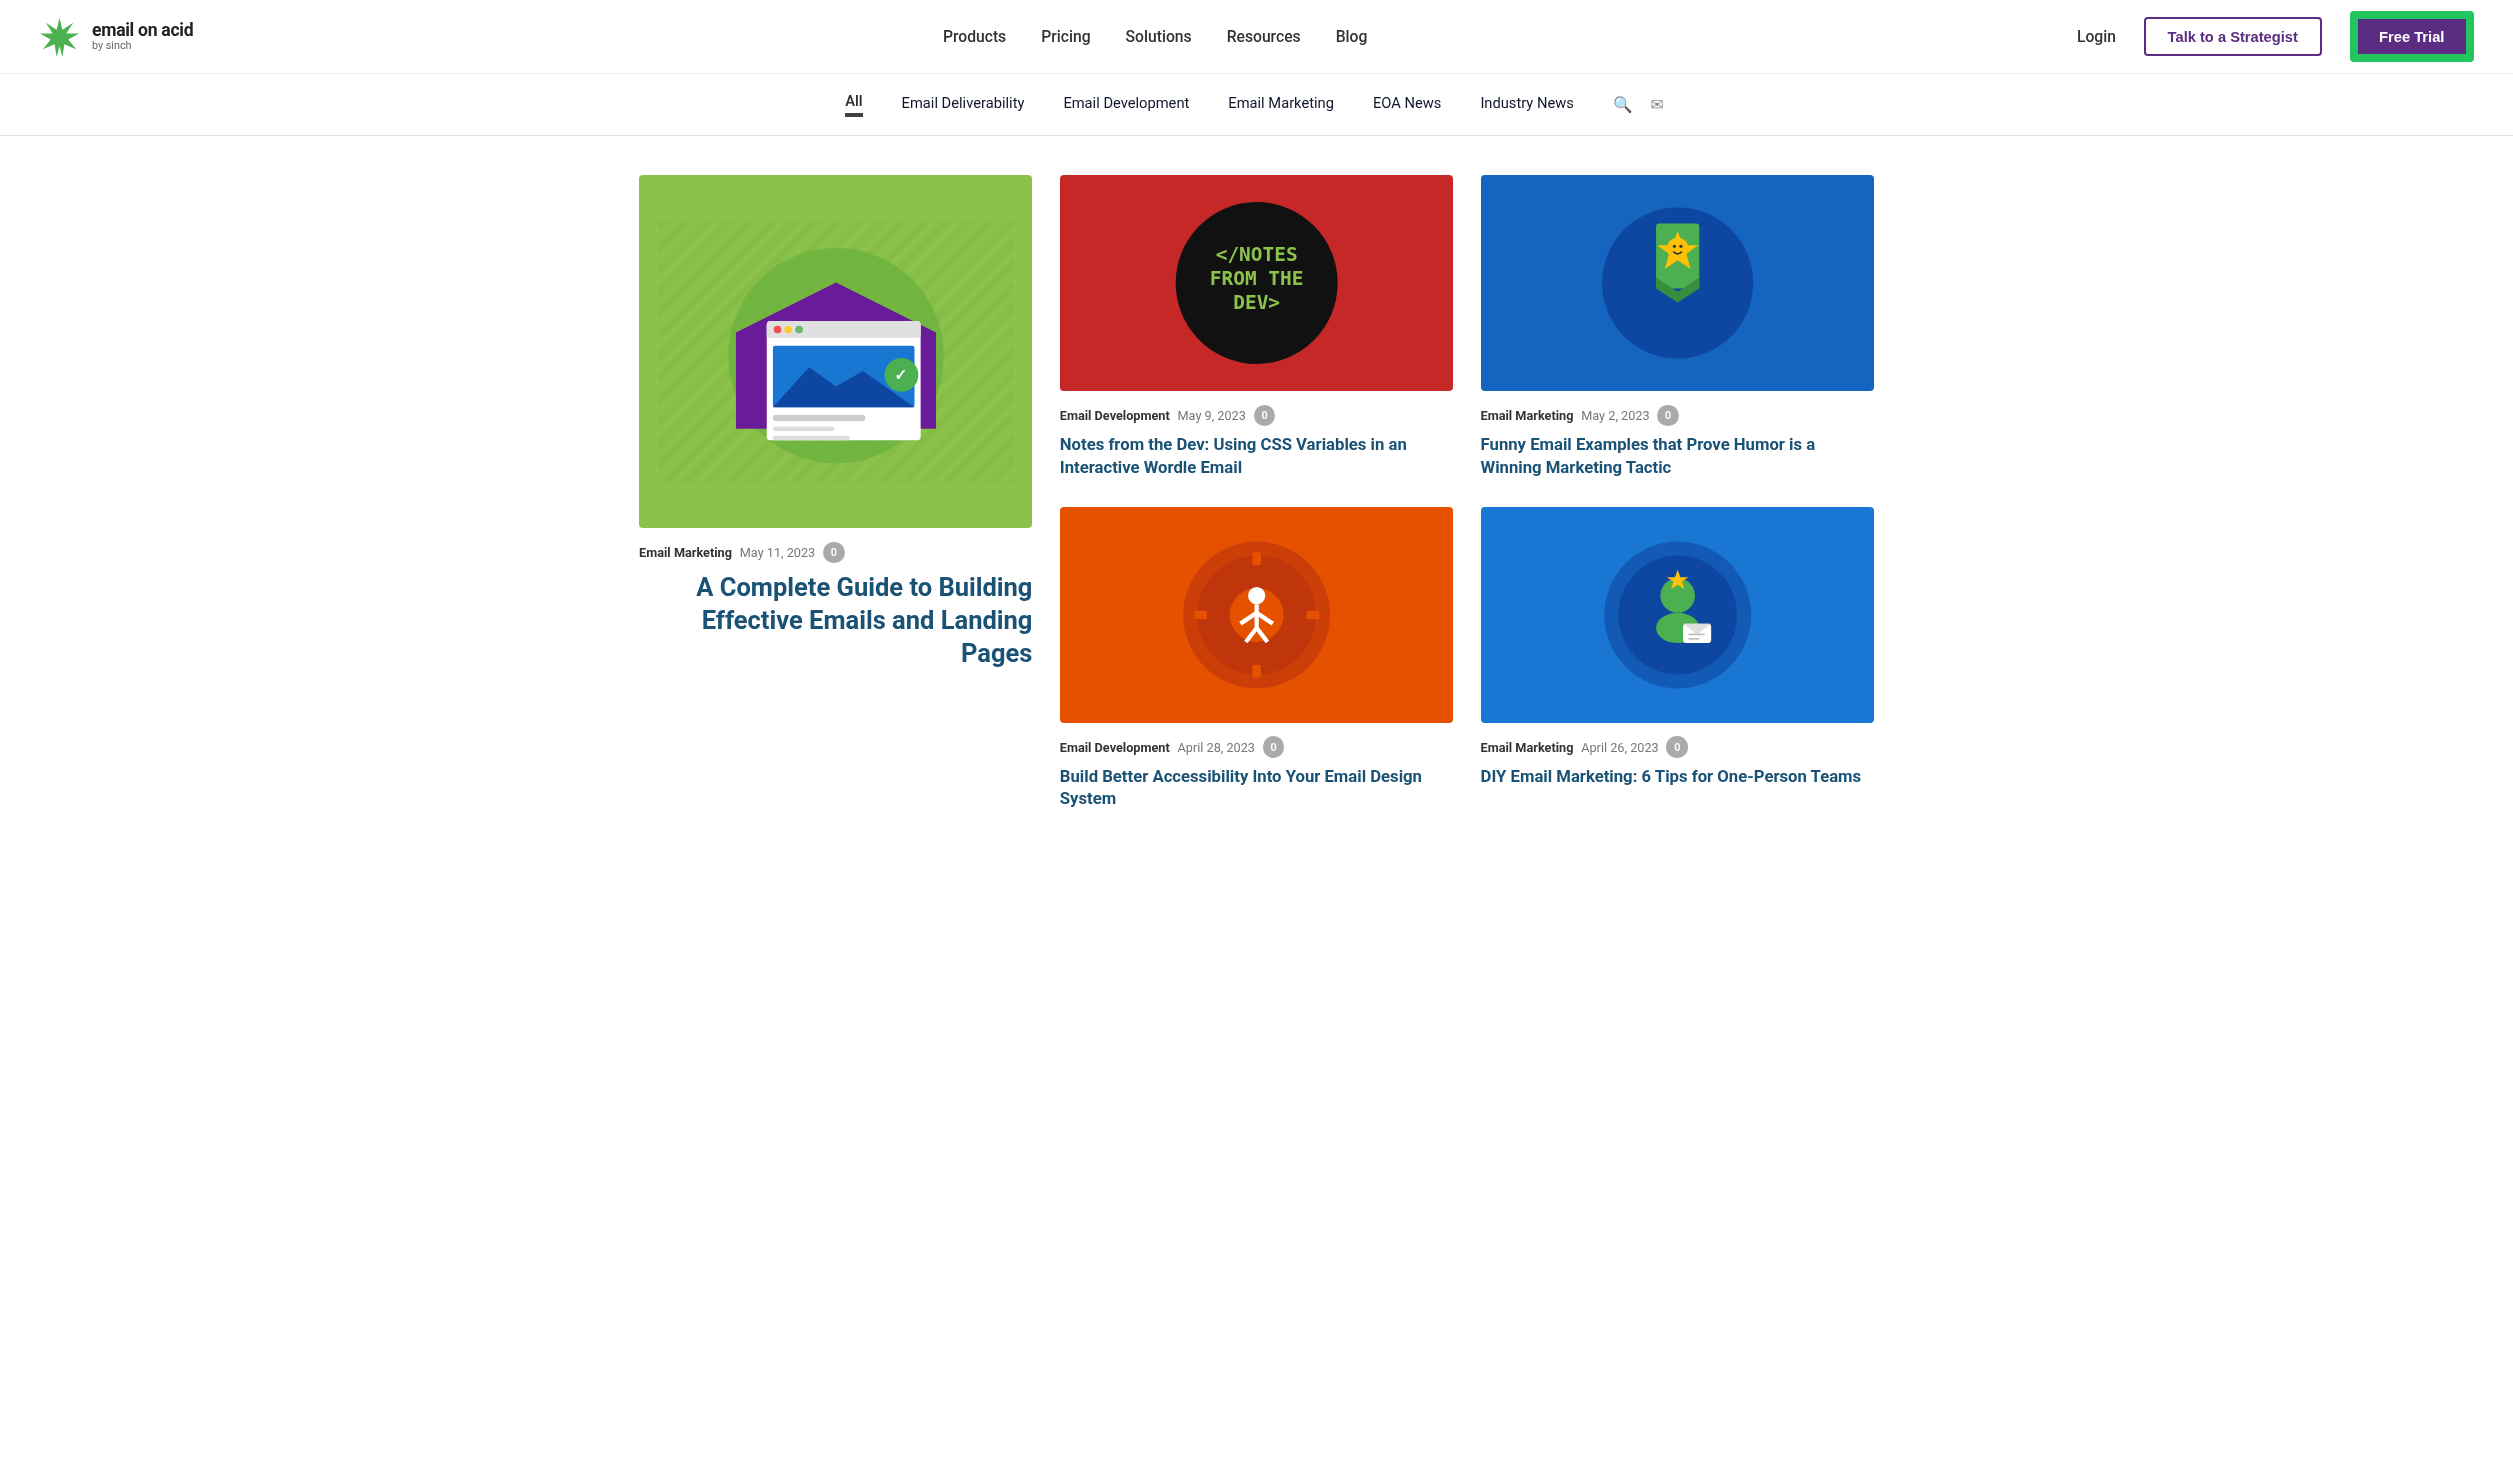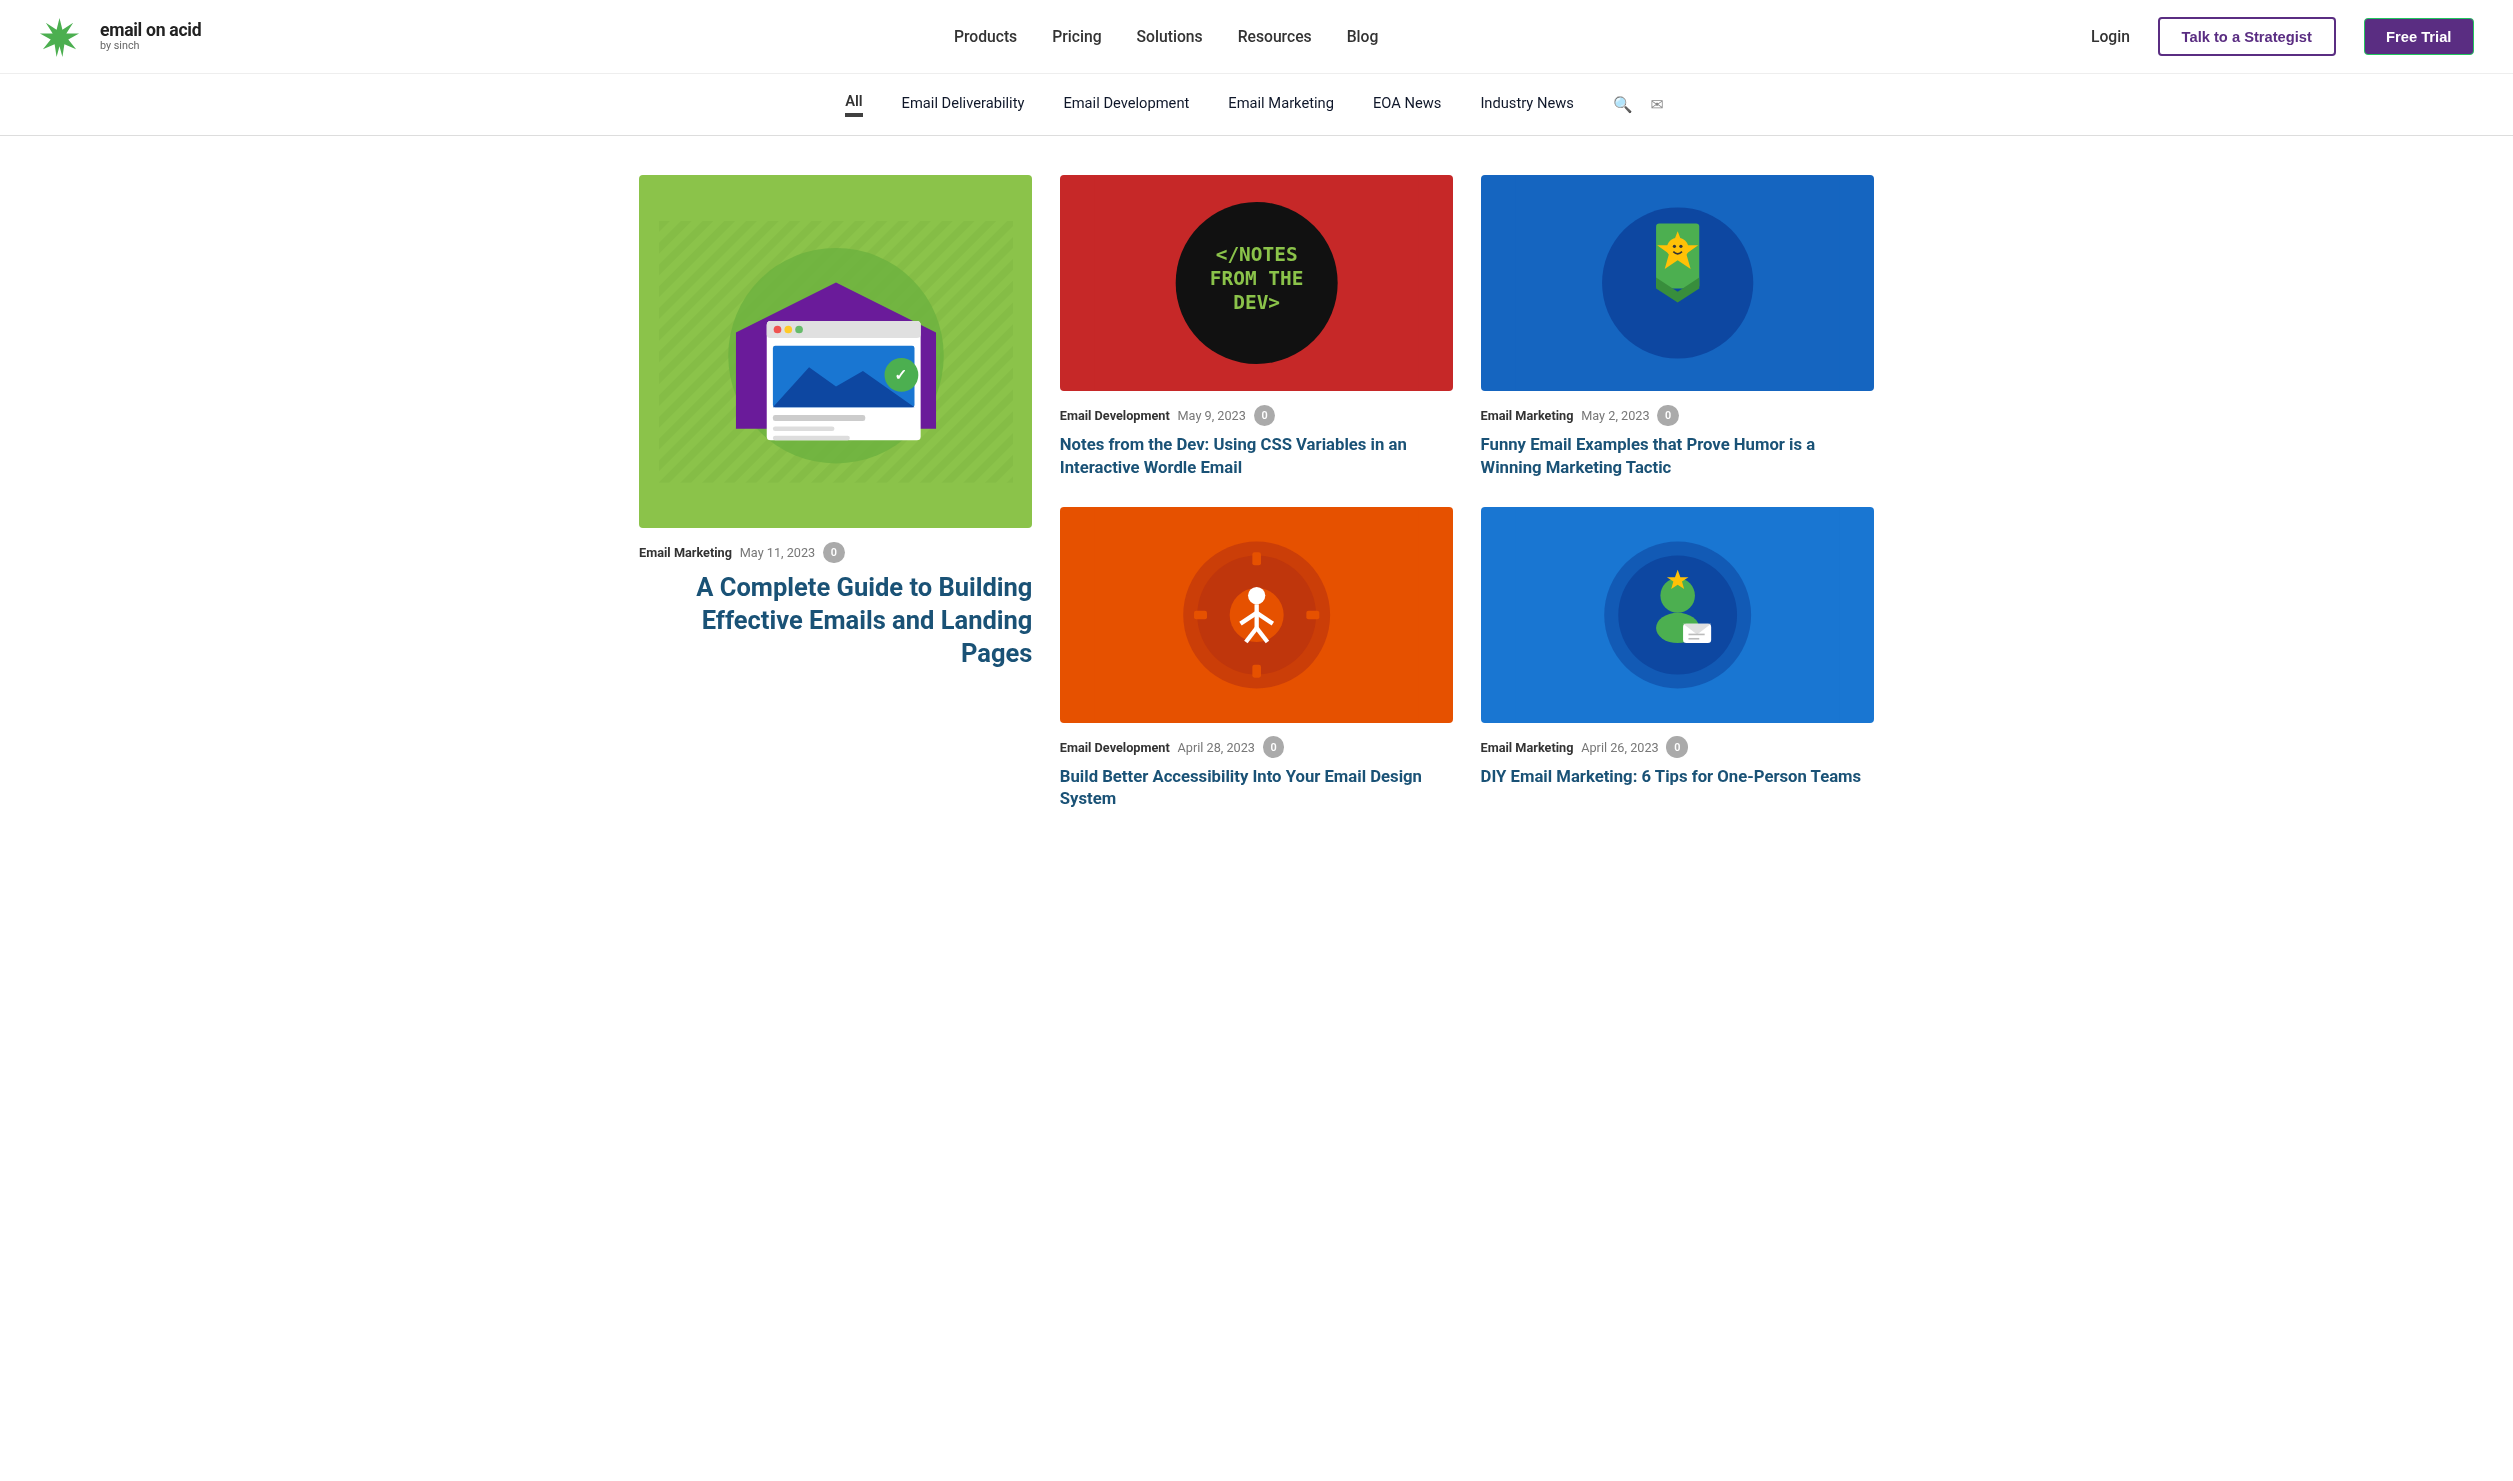--- a/index.html
+++ b/index.html
@@ -11,21 +11,21 @@
       align-items: center;
       justify-content: space-between;
       padding: 0 39px;
       height: 74px;
       border-bottom: 1px solid #eee;
       background: #fff;
     }
     .logo-area {
       display: flex;
       align-items: center;
-      gap: 20px;
+      gap: 12px;
     }
     .logo-icon {
       width: 41px;
       height: 41px;
     }
     .logo-text {
       display: flex;
       flex-direction: column;
       line-height: 1.1;
     }
@@ -69,21 +69,21 @@
       background: #fff;
       padding: 9.8px 21.6px;
       font-size: 14.7px;
       font-weight: 600;
       border-radius: 3.9px;
       cursor: pointer;
     }
     .btn-trial {
       background: #5a2d82;
       color: #fff;
-      border: 1px solid #22c55e;
+      border: 8px solid #22c55e;
       padding: 9.8px 21.6px;
       font-size: 14.7px;
       font-weight: 600;
       border-radius: 3.9px;
       cursor: pointer;
     }
 
     
     .cat-nav {
       display: flex;

